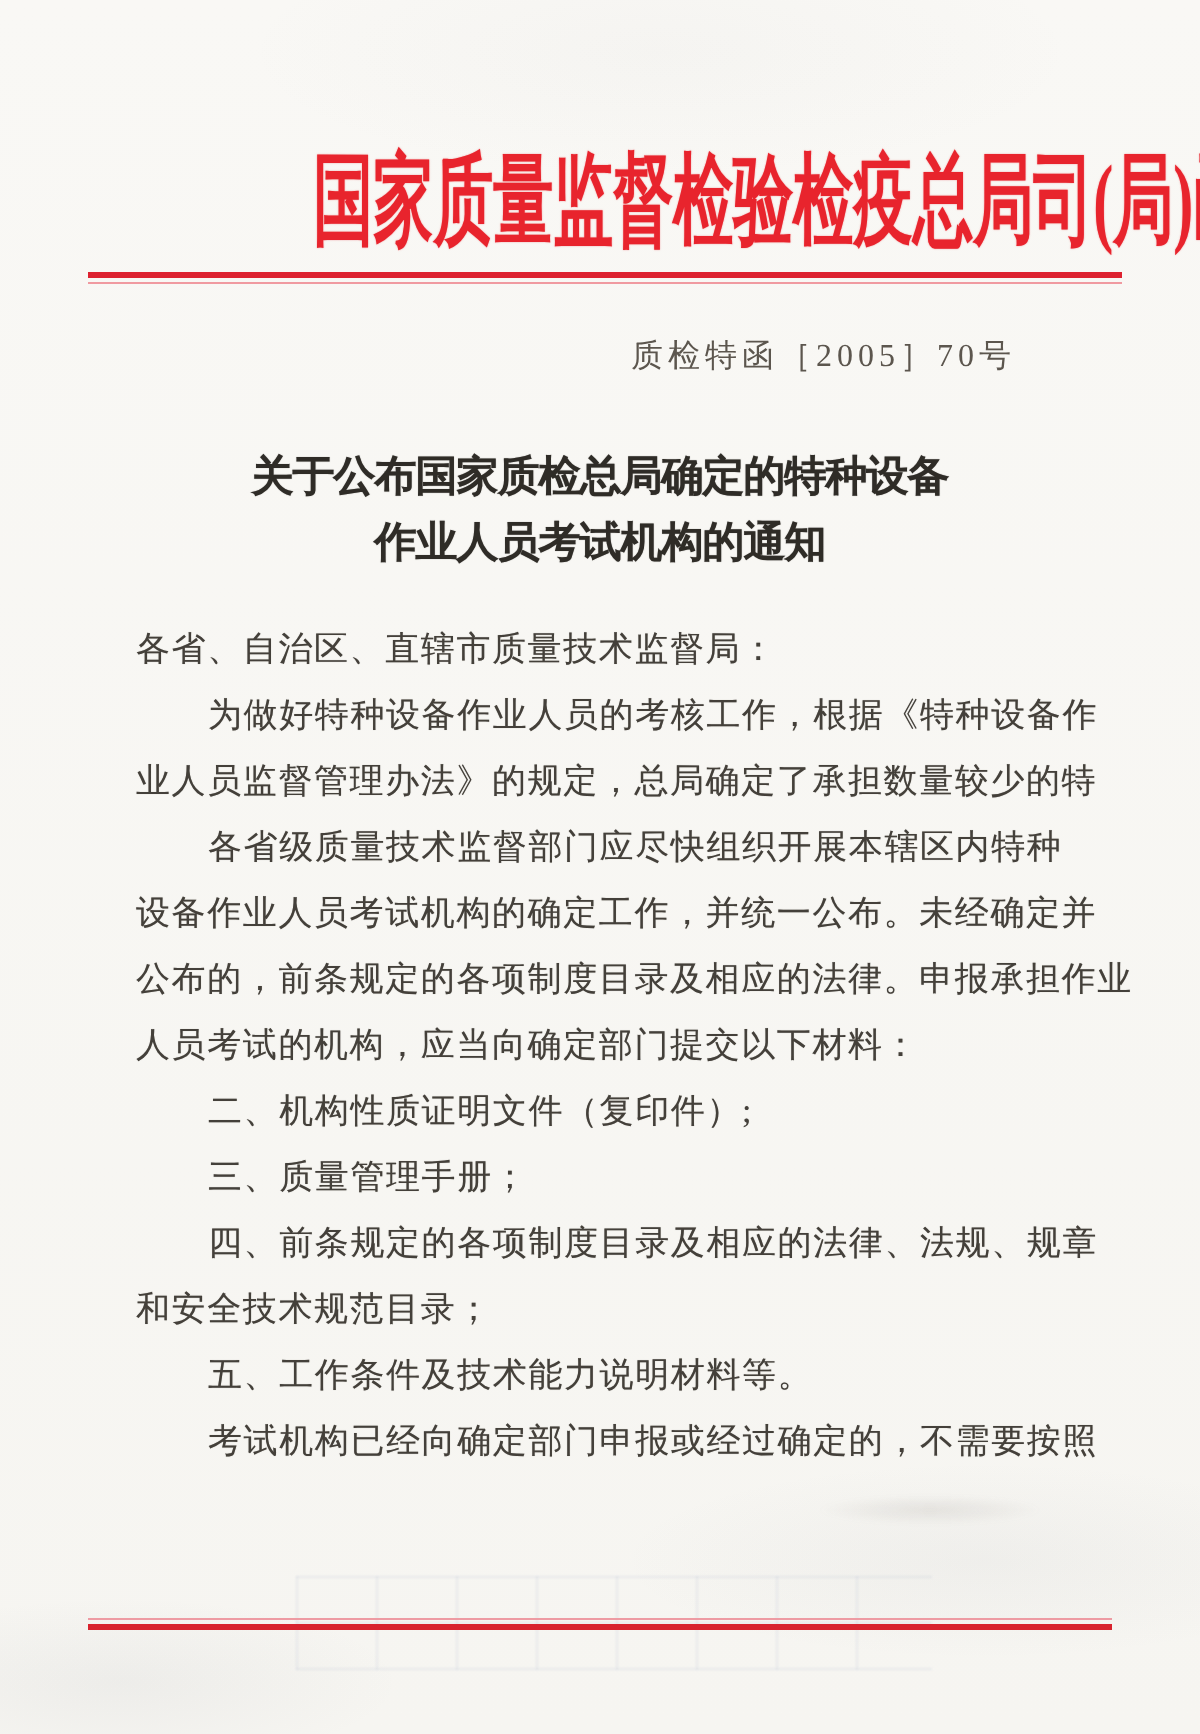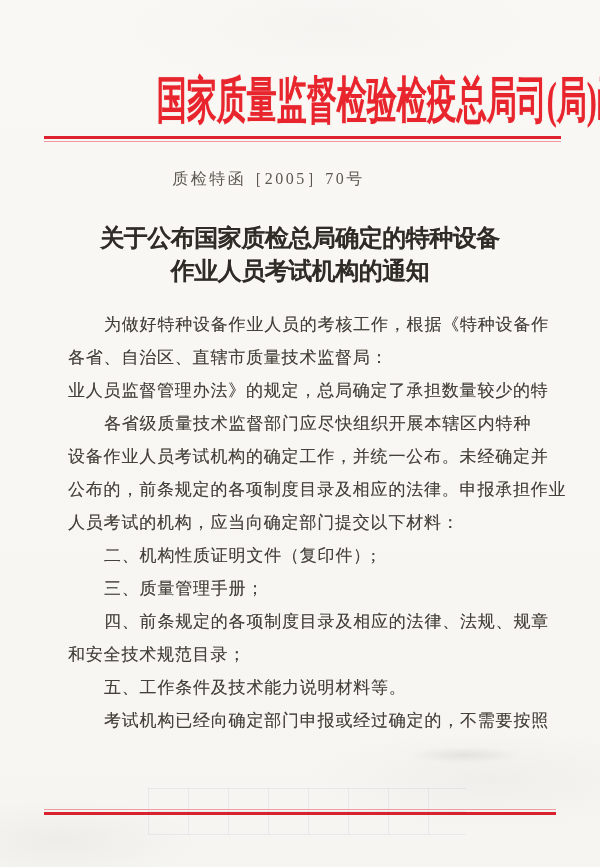--- a/index.html
+++ b/index.html
@@ -38,33 +38,33 @@
   }
 
   
   .head-rule { margin: 6px 39px 0 44px; }
   .head-rule .thick { height: 3px; background: #dd2230; }
   .head-rule .thin  { height: 1px; margin-top: 2px; background: #f09aa0; }
 
   
   .doc-number {
     margin-top: 27px;
-    padding-right: 63px;
-    text-align: center;
+    padding-right: 92px;
+    text-align: right;
     font-size: 16px;
     line-height: 20px;
     letter-spacing: 2.5px;
     color: #5c564e;
   }
 
   
   .doc-title {
     margin: 33px 0 0 0;
     text-align: center;
-    font-size: 24px;
+    font-size: 21px;
     line-height: 33px;
     font-weight: bold;
     letter-spacing: -0.5px;
     color: #2f2c27;
     text-shadow: 0 0 0.5px rgba(47,44,39,.5);
   }
 
   
   .doc-body {
     margin: 20px 40px 0 68px;
@@ -124,22 +124,22 @@
   </div>
 
   <div class="doc-number">质检特函［2005］70号</div>
 
   <h2 class="doc-title">
     <span>关于公布国家质检总局确定的特种设备</span><br>
     <span>作业人员考试机构的通知</span>
   </h2>
 
   <div class="doc-body">
+    <p class="ln">各省、自治区、直辖市质量技术监督局：</p>
     <p class="ln ind">为做好特种设备作业人员的考核工作，根据《特种设备作</p>
-    <p class="ln">各省、自治区、直辖市质量技术监督局：</p>
     <p class="ln">业人员监督管理办法》的规定，总局确定了承担数量较少的特</p>
     <p class="ln ind">各省级质量技术监督部门应尽快组织开展本辖区内特种</p>
     <p class="ln">设备作业人员考试机构的确定工作，并统一公布。未经确定并</p>
     <p class="ln">公布的，前条规定的各项制度目录及相应的法律。申报承担作业</p>
     <p class="ln">人员考试的机构，应当向确定部门提交以下材料：</p>
     <p class="ln ind">二、机构性质证明文件（复印件）;</p>
     <p class="ln ind">三、质量管理手册；</p>
     <p class="ln ind">四、前条规定的各项制度目录及相应的法律、法规、规章</p>
     <p class="ln">和安全技术规范目录；</p>
     <p class="ln ind">五、工作条件及技术能力说明材料等。</p>

